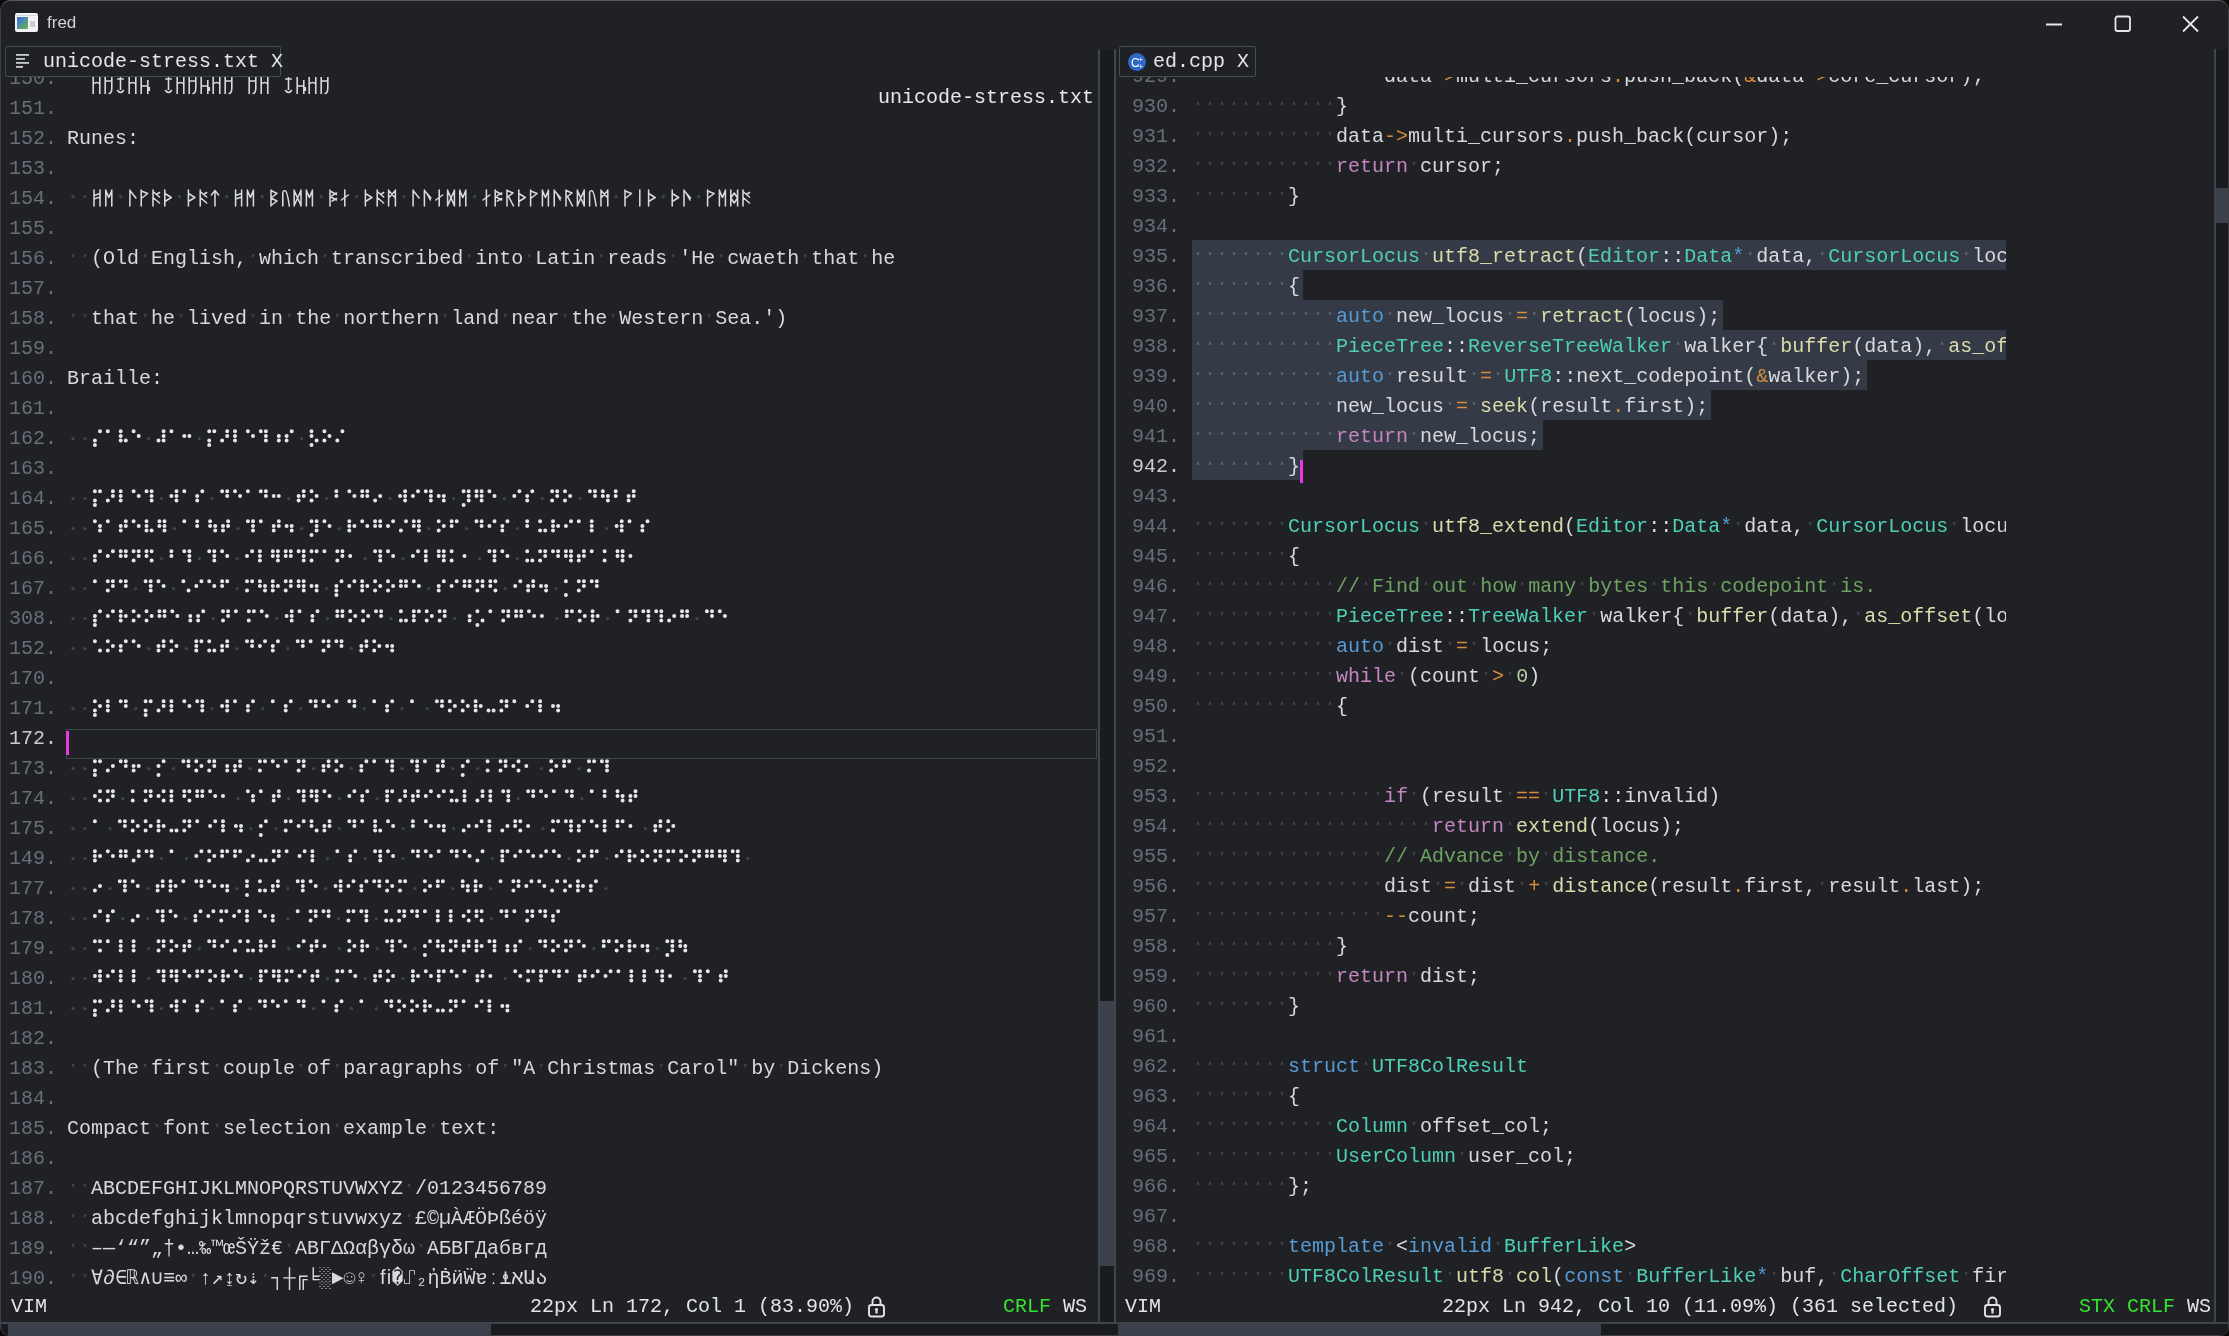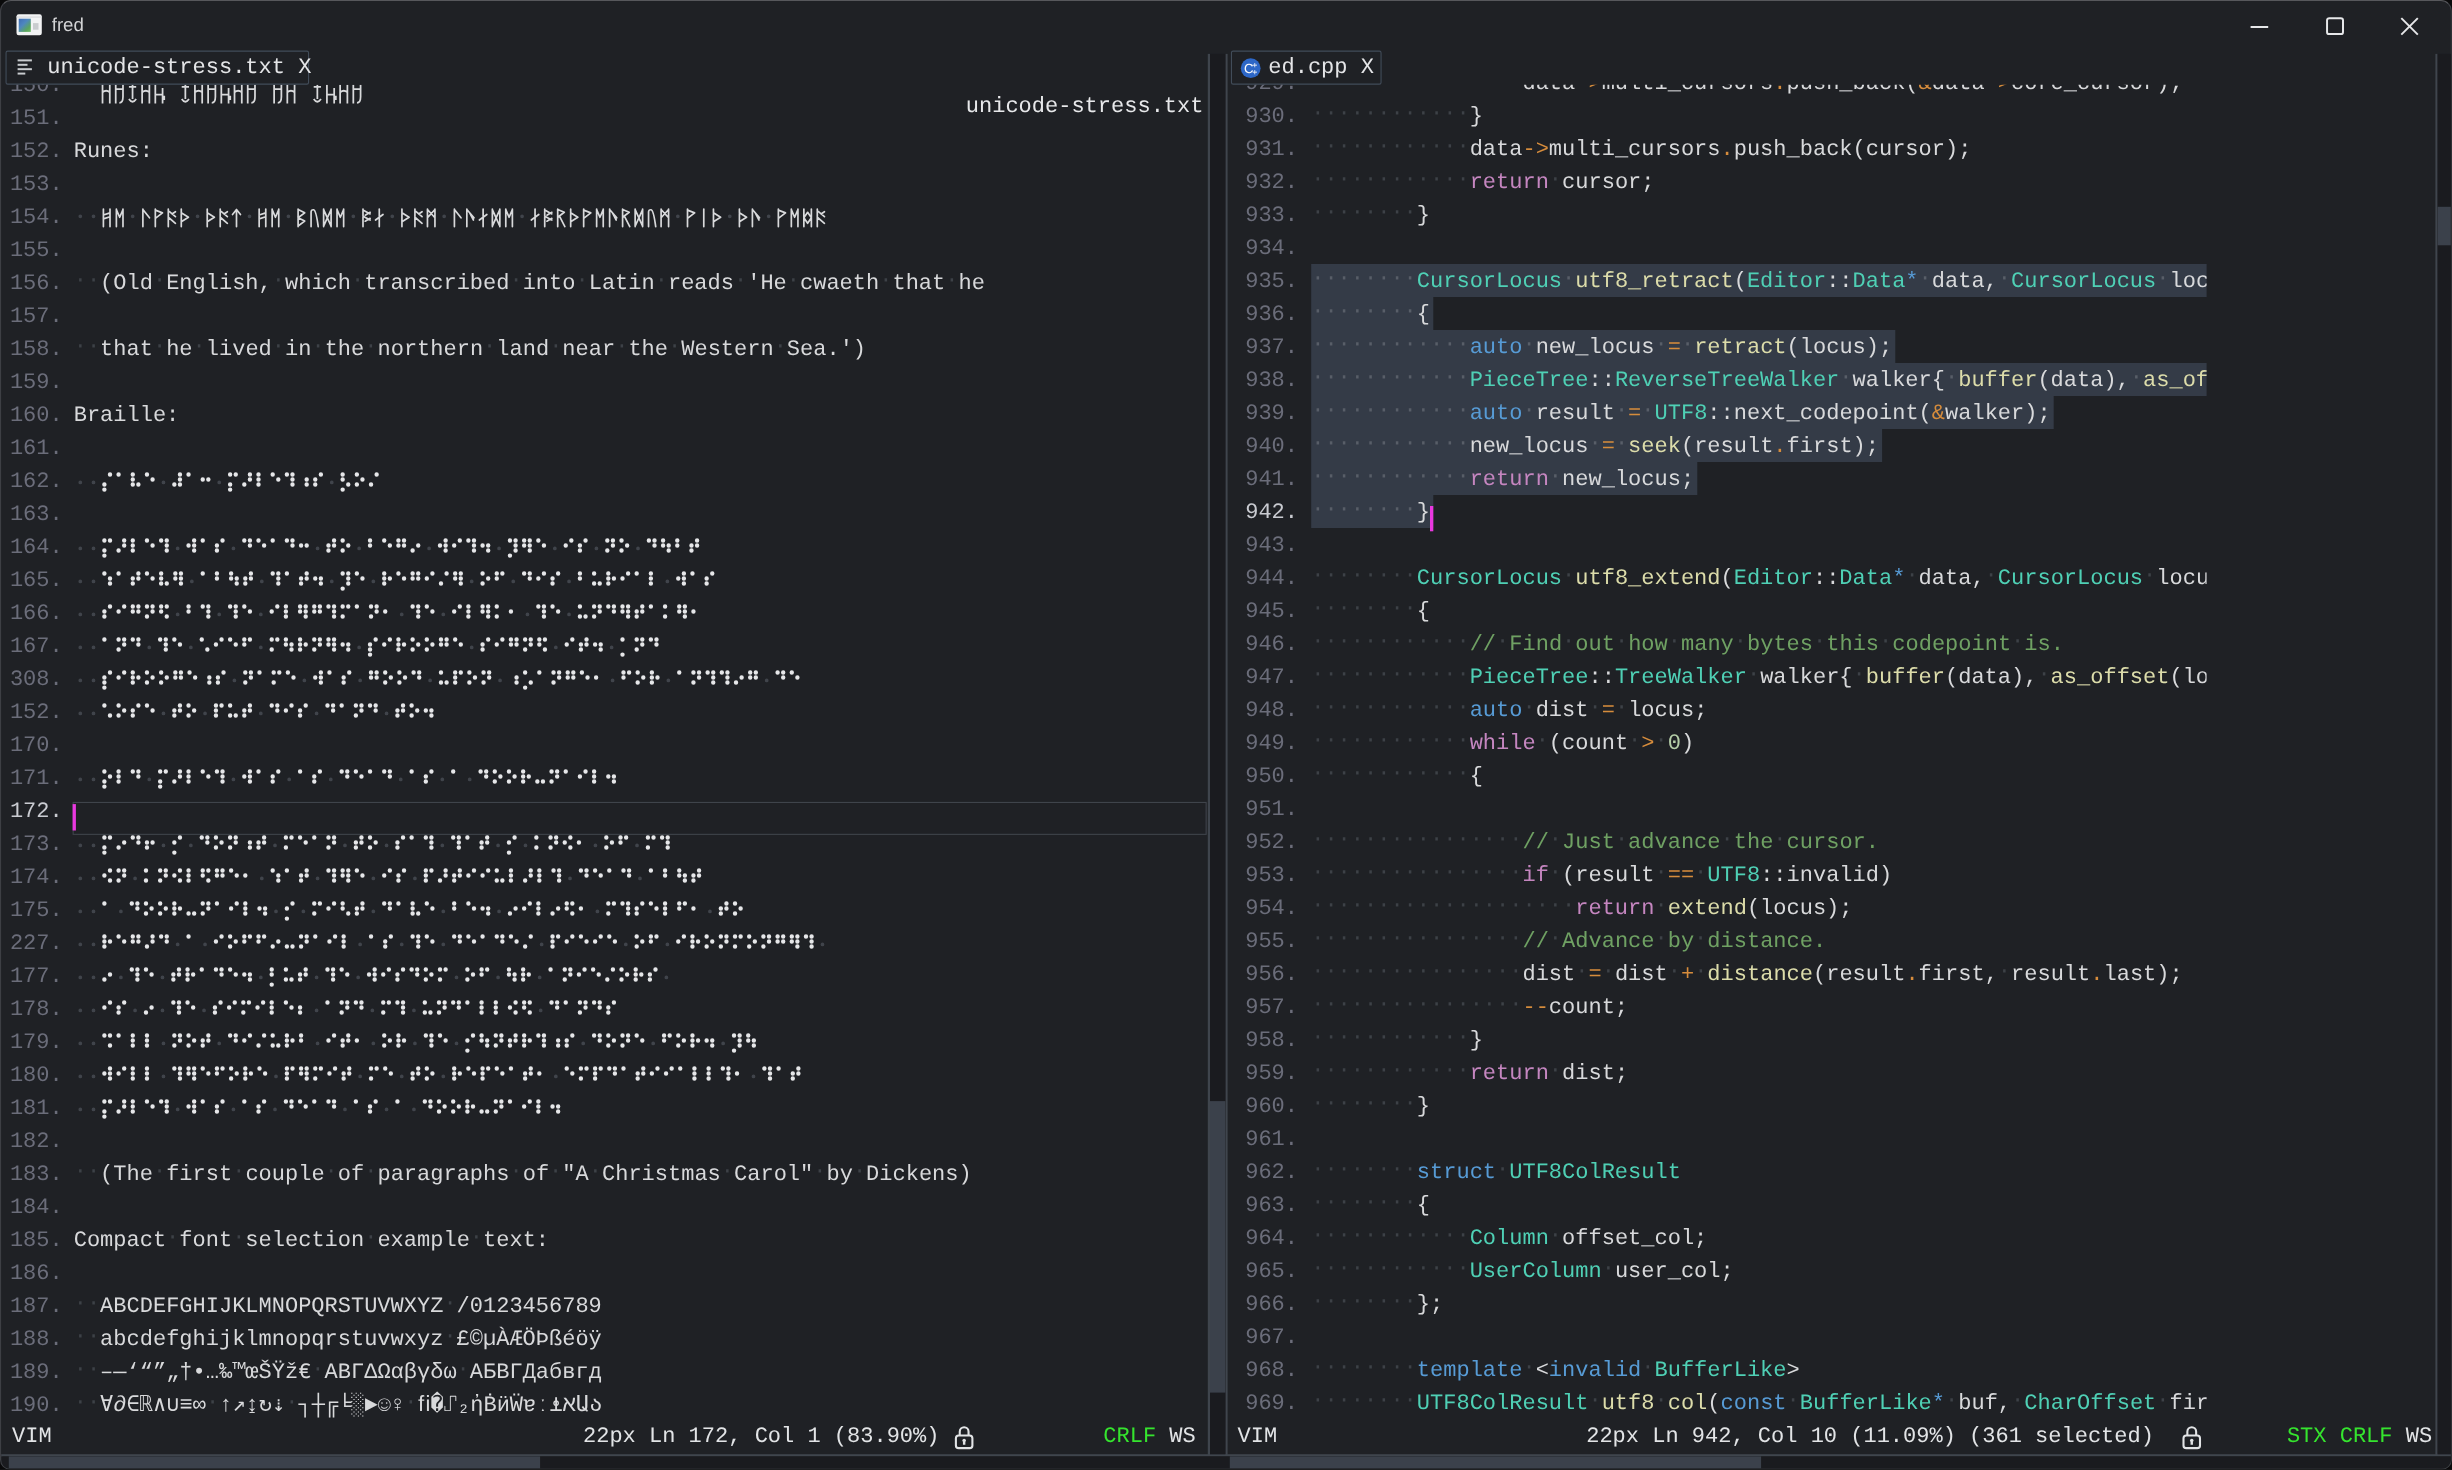--- a/index.html
+++ b/index.html
@@ -72,21 +72,21 @@
       <div class="ln g" style="left:8px;top:472px">166.</div>
       <div class="ln g" style="left:8px;top:502px">167.</div>
       <div class="ln g" style="left:8px;top:532px">308.</div>
       <div class="ln g" style="left:8px;top:562px">152.</div>
       <div class="ln g" style="left:8px;top:592px">170.</div>
       <div class="ln g" style="left:8px;top:622px">171.</div>
       <div class="ln gc" style="left:8px;top:652px">172.</div>
       <div class="ln g" style="left:8px;top:682px">173.</div>
       <div class="ln g" style="left:8px;top:712px">174.</div>
       <div class="ln g" style="left:8px;top:742px">175.</div>
-      <div class="ln g" style="left:8px;top:772px">227.</div>
+      <div class="ln g" style="left:8px;top:772px">149.</div>
       <div class="ln g" style="left:8px;top:802px">177.</div>
       <div class="ln g" style="left:8px;top:832px">178.</div>
       <div class="ln g" style="left:8px;top:862px">179.</div>
       <div class="ln g" style="left:8px;top:892px">180.</div>
       <div class="ln g" style="left:8px;top:922px">181.</div>
       <div class="ln g" style="left:8px;top:952px">182.</div>
       <div class="ln g" style="left:8px;top:982px">183.</div>
       <div class="ln" style="left:66px;top:982px"><i>··</i>(The<i>·</i>first<i>·</i>couple<i>·</i>of<i>·</i>paragraphs<i>·</i>of<i>·</i>"A<i>·</i>Christmas<i>·</i>Carol"<i>·</i>by<i>·</i>Dickens)</div>
       <div class="ln g" style="left:8px;top:1012px">184.</div>
       <div class="ln g" style="left:8px;top:1042px">185.</div>
@@ -201,21 +201,20 @@
       <div class="ln g" style="left:17px;top:530px">947.</div>
       <div class="ln" style="left:77px;top:530px"><i>············</i><b class="t">PieceTree</b>::<b class="t">TreeWalker</b><i>·</i>walker{<i>·</i><b class="f">buffer</b>(data),<i>·</i><b class="f">as_offset</b>(locus)<i>·</i>};</div>
       <div class="ln g" style="left:17px;top:560px">948.</div>
       <div class="ln" style="left:77px;top:560px"><i>············</i><b class="b">auto</b><i>·</i>dist<i>·</i><b class="o">=</b><i>·</i>locus;</div>
       <div class="ln g" style="left:17px;top:590px">949.</div>
       <div class="ln" style="left:77px;top:590px"><i>············</i><b class="k">while</b><i>·</i>(count<i>·</i><b class="o">&gt;</b><i>·</i><b class="n">0</b>)</div>
       <div class="ln g" style="left:17px;top:620px">950.</div>
       <div class="ln" style="left:77px;top:620px"><i>············</i>{</div>
       <div class="ln g" style="left:17px;top:650px">951.</div>
       <div class="ln g" style="left:17px;top:680px">952.</div>
-      <div class="ln" style="left:77px;top:680px"><b class="c"><i>················</i>//<i>·</i>Just<i>·</i>advance<i>·</i>the<i>·</i>cursor.</b></div>
       <div class="ln g" style="left:17px;top:710px">953.</div>
       <div class="ln" style="left:77px;top:710px"><i>················</i><b class="k">if</b><i>·</i>(result<i>·</i><b class="o">==</b><i>·</i><b class="t">UTF8</b>::invalid)</div>
       <div class="ln g" style="left:17px;top:740px">954.</div>
       <div class="ln" style="left:77px;top:740px"><i>····················</i><b class="k">return</b><i>·</i><b class="f">extend</b>(locus);</div>
       <div class="ln g" style="left:17px;top:770px">955.</div>
       <div class="ln" style="left:77px;top:770px"><b class="c"><i>················</i>//<i>·</i>Advance<i>·</i>by<i>·</i>distance.</b></div>
       <div class="ln g" style="left:17px;top:800px">956.</div>
       <div class="ln" style="left:77px;top:800px"><i>················</i>dist<i>·</i><b class="o">=</b><i>·</i>dist<i>·</i><b class="o">+</b><i>·</i><b class="f">distance</b>(result<b class="o">.</b>first,<i>·</i>result<b class="o">.</b>last);</div>
       <div class="ln g" style="left:17px;top:830px">957.</div>
       <div class="ln" style="left:77px;top:830px"><i>················</i><b class="o">--</b>count;</div>

